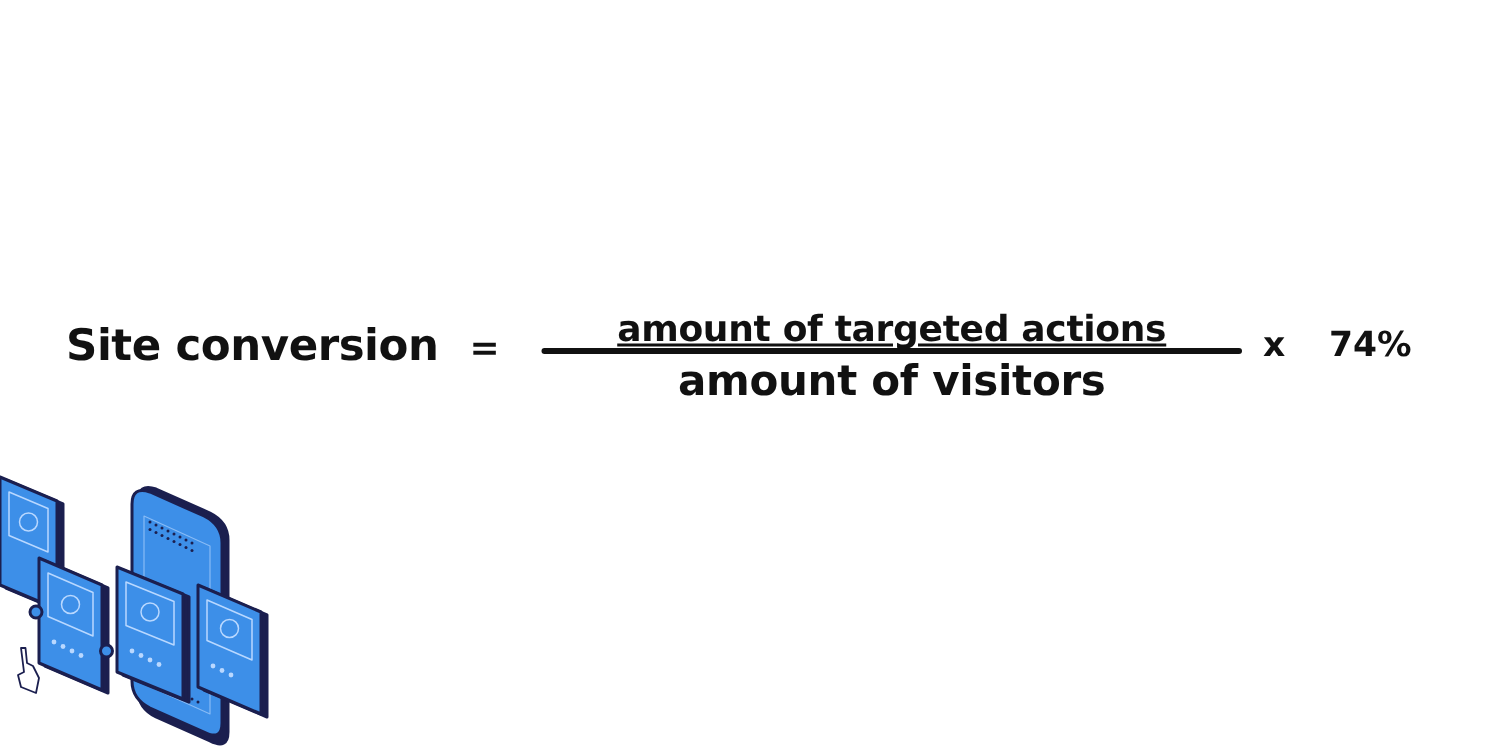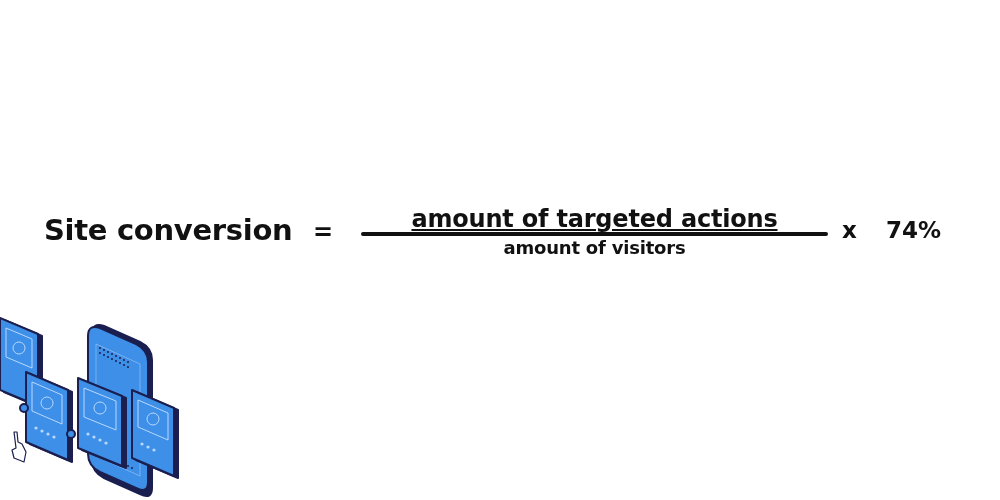--- a/index.html
+++ b/index.html
@@ -4,21 +4,21 @@
 <style>
   html, body { margin: 0; padding: 0; }
   body {
     width: 1000px; height: 500px; background: #ffffff; position: relative; overflow: hidden;
     font-family: "DejaVu Sans", "Liberation Sans", sans-serif; color: #111111;
   }
   .label { position: absolute; font-weight: bold; white-space: nowrap; text-align: right; }
   .lhs { left: 44px; top: 213px; font-size: 29px; letter-spacing: -0.3px; }
   .eq { left: 313px; top: 218px; font-size: 24px; }
   .numer { left: 361px; width: 467px; top: 205px; font-size: 24px; text-align: center; letter-spacing: -0.2px; text-decoration: underline; }
-  .denom { left: 361px; width: 467px; top: 237px; font-size: 18px; text-align: center; letter-spacing: -0.2px; }
+  .denom { left: 361px; width: 467px; top: 237px; font-size: 28px; text-align: center; letter-spacing: -0.2px; }
   .frac-line { position: absolute; left: 361px; top: 232px; width: 467px; height: 4px; background: #111; border-radius: 2px; }
   .times { left: 842px; top: 217px; font-size: 23px; }
   .pct { left: 886px; top: 217px; font-size: 23px; }
   .illus { position: absolute; left: 0; top: 312px; width: 190px; height: 188px; }
 </style>
 </head>
 <body>
 
 <div class="label lhs">Site conversion</div>
 <div class="label eq">=</div>

